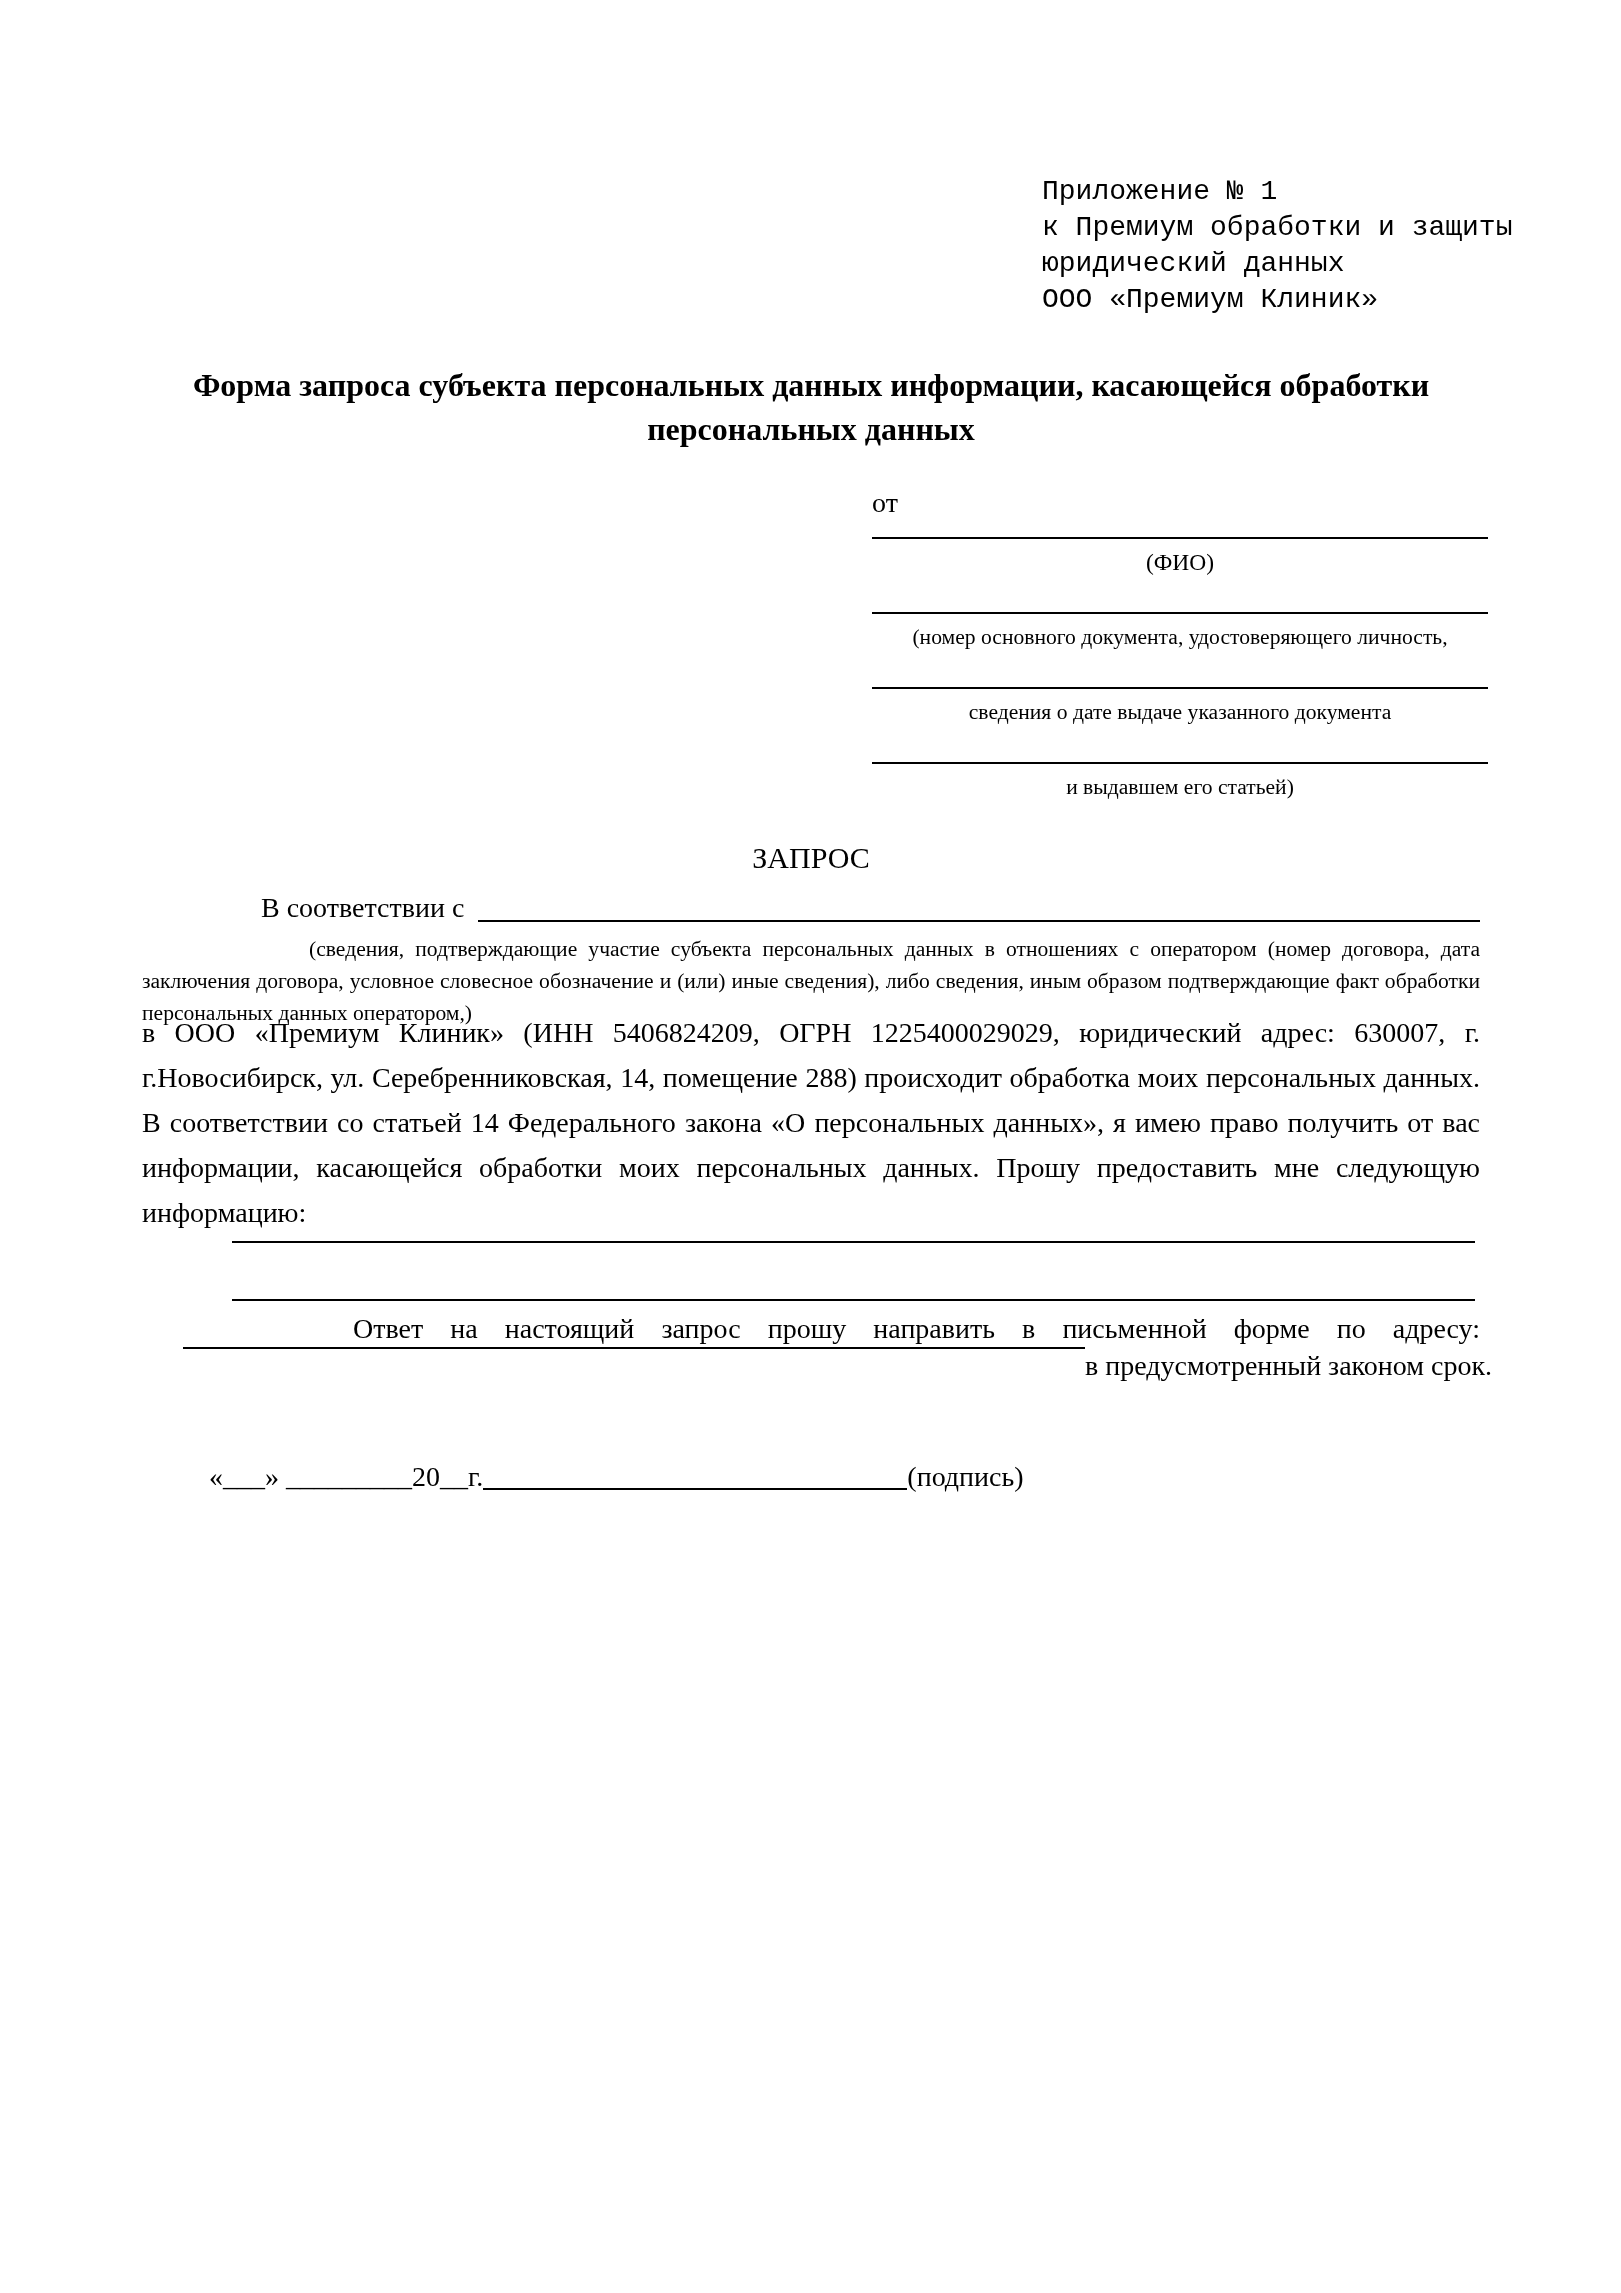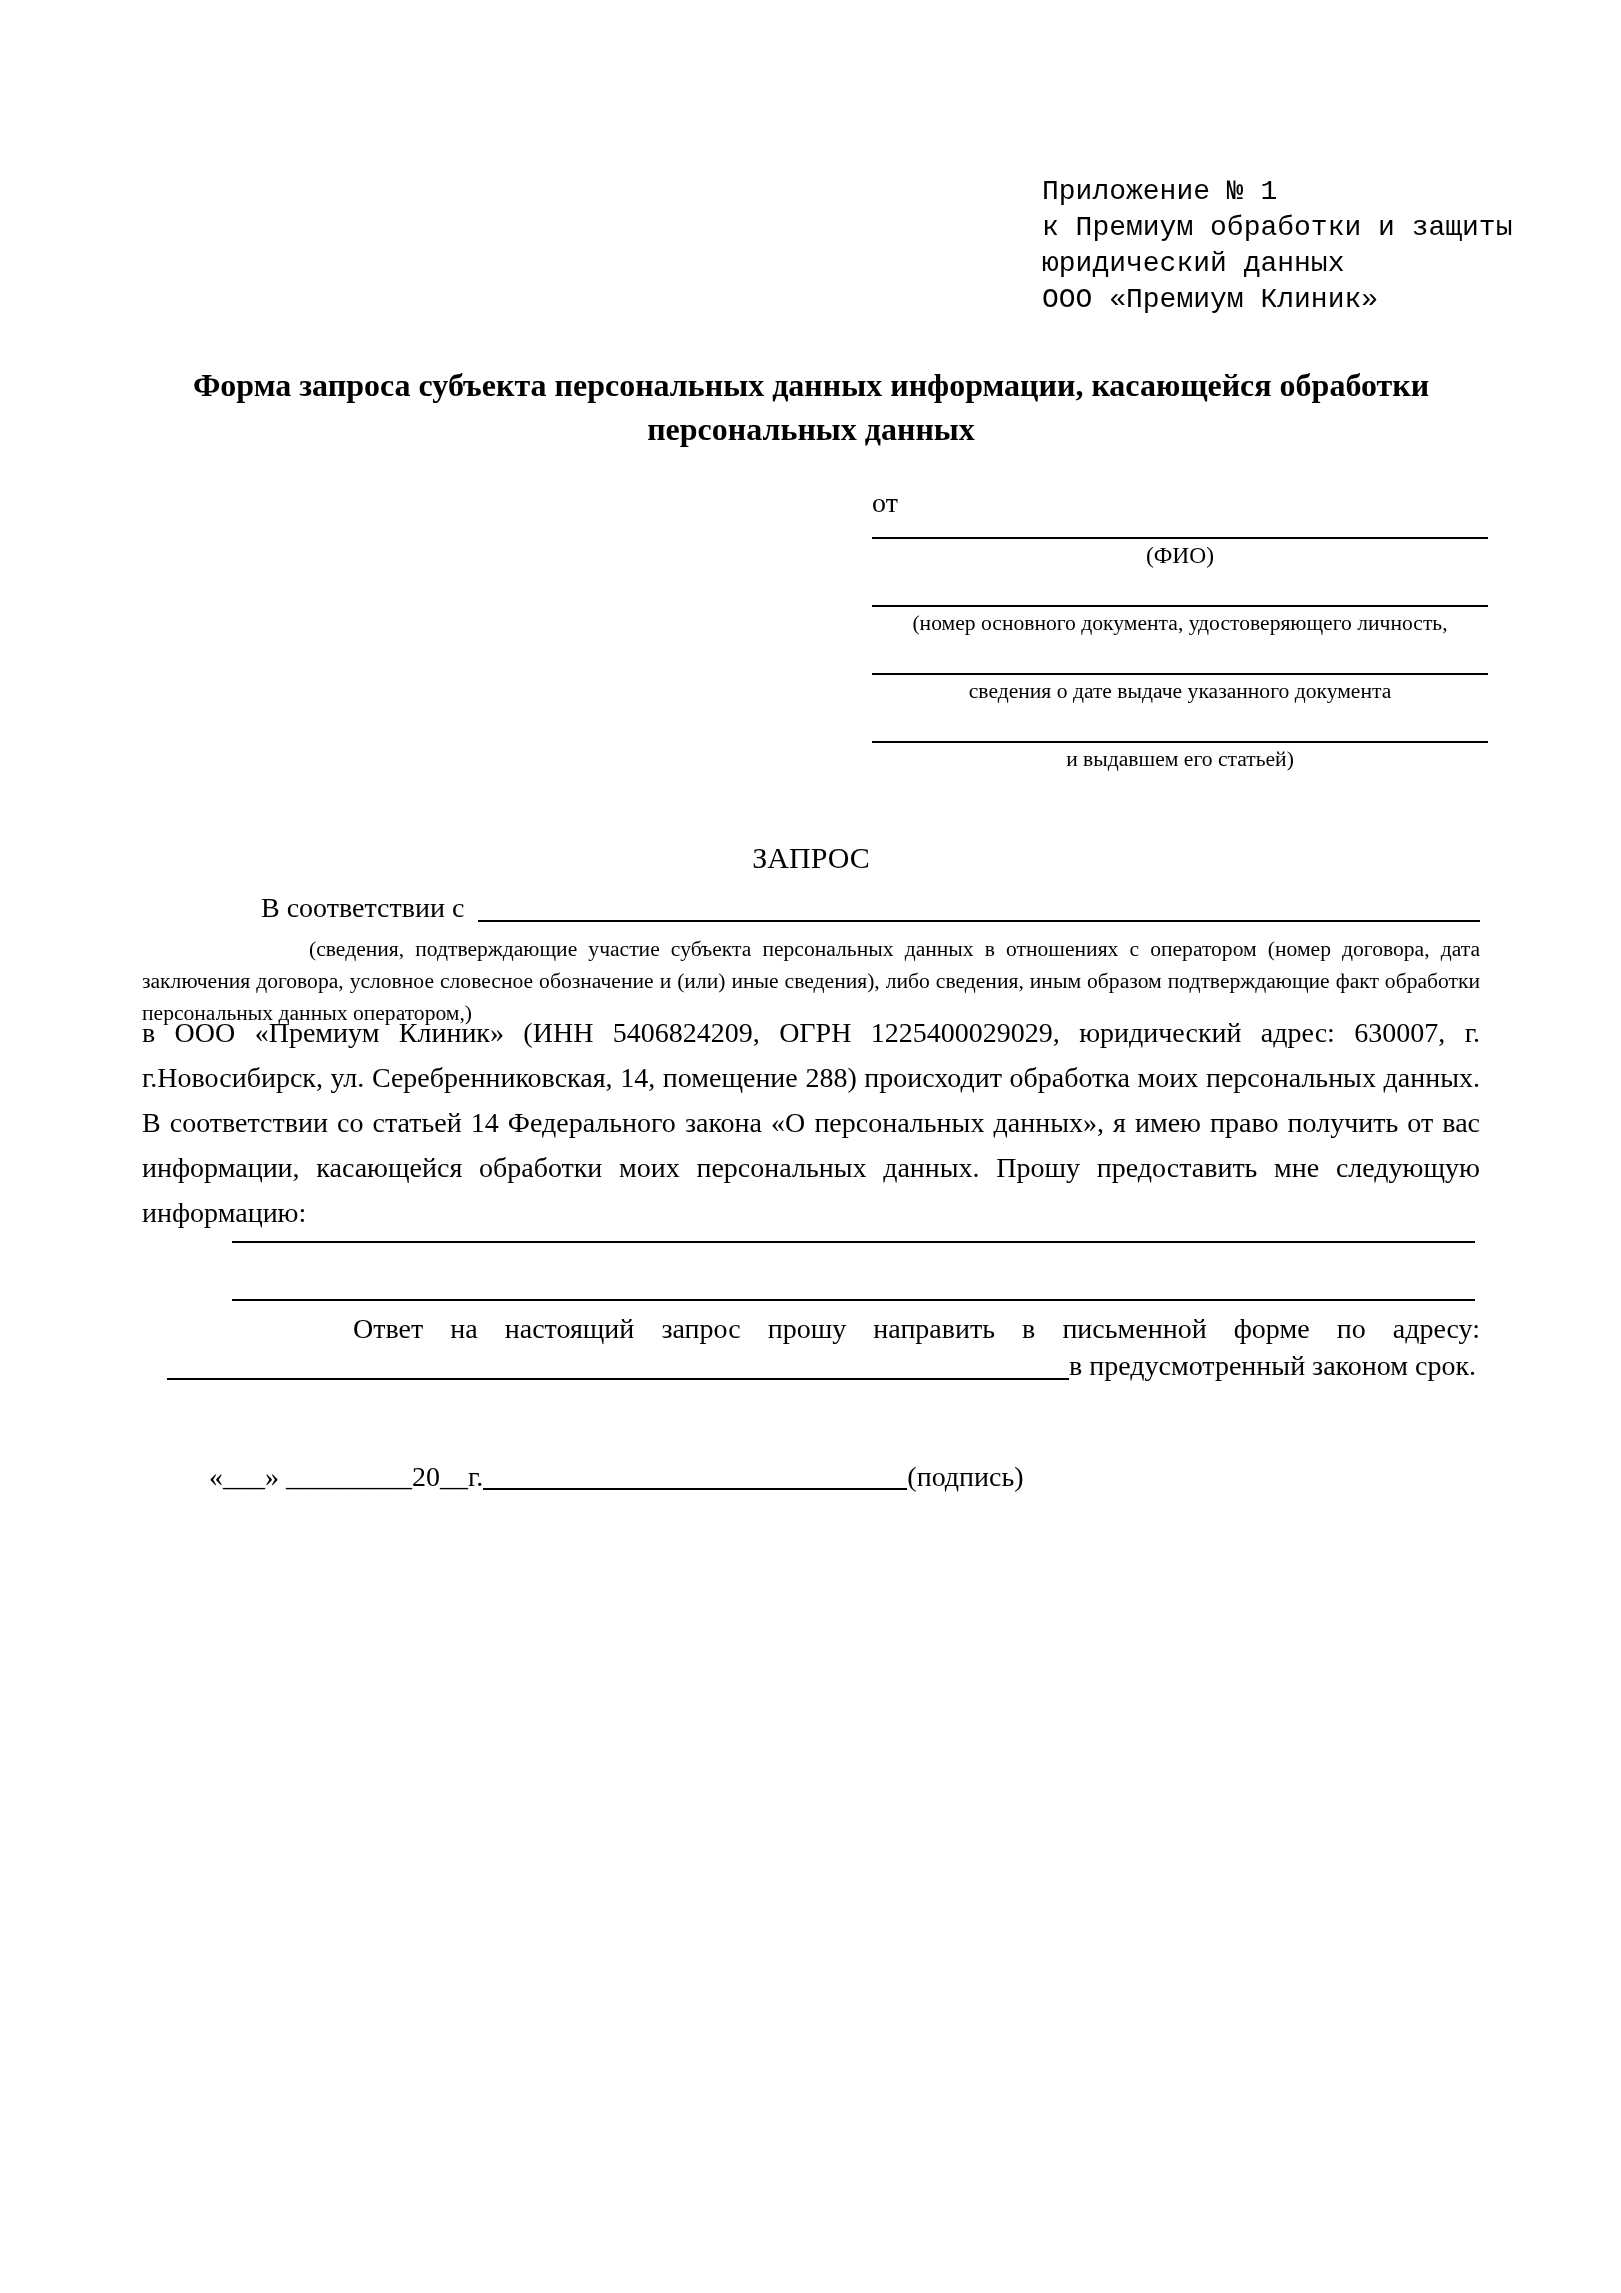--- a/index.html
+++ b/index.html
@@ -31,21 +31,21 @@
 
   
   .addressee { left: 872px; top: 482px; width: 616px; }
   .addr-to, .addr-from { font-size: 28px; line-height: 37px; }
   .addr-from { margin-top: 2px; }
   .uline { border-bottom: 2.9px solid #000; height: 0; }
   .uline-first { margin-top: 15.7px; }
   .uline-next  { margin-top: 35px; }
   .field-caption {
     font-size: 21.6px; line-height: 29px;
-    text-align: center; padding-top: 2px;
+    text-align: center; padding-top: 9px;
   }
   .field-caption.fio { font-size: 23.5px; }
 
   
   .request-heading {
     left: 142px; top: 841px; width: 1338px;
     font-size: 30px; text-align: center;
   }
 
   
@@ -84,22 +84,22 @@
   .hline-2 { top: 1299px; }
 
   
   .reply-line1 {
     left: 142px; top: 1310px; width: 1338px;
     font-size: 28px; line-height: 37px;
     text-align: justify; text-align-last: justify;
     text-indent: 211px;
   }
   .reply-line2 {
-    left: 138px; top: 1347px; width: 1338px;
-    display: flex; align-items: flex-end;
+    left: 154px; top: 1347px; width: 1338px;
+    display: flex; 
     font-size: 28px; line-height: 37px;
   }
   .reply-line2 .fill-line { margin-left: 29px; margin-bottom: 3.9px; }
   .reply-suffix { white-space: nowrap; }
 
   
   .sign-row {
     left: 142px; top: 1458px; width: 1338px;
     display: flex; justify-content: flex-start; align-items: flex-end;
     font-size: 28px; line-height: 37px;

